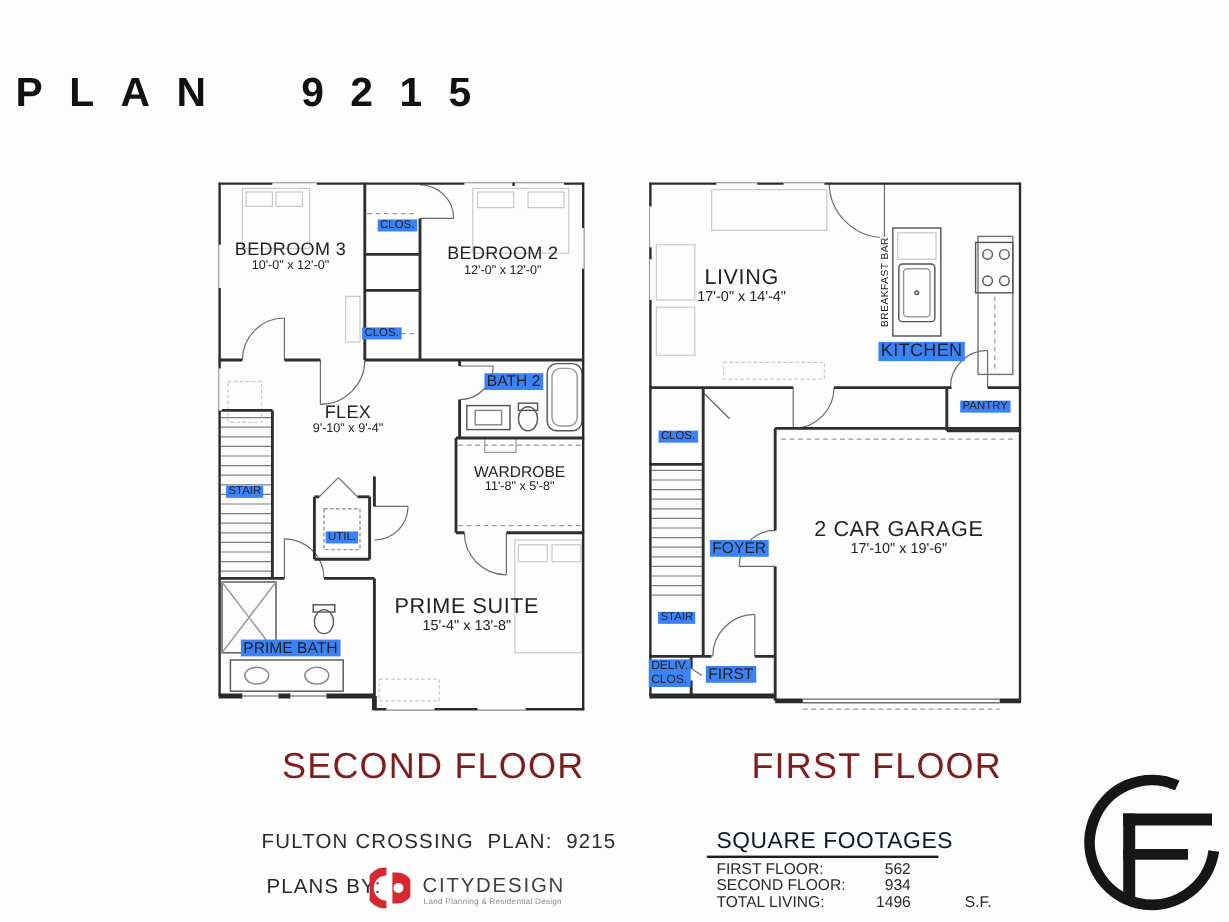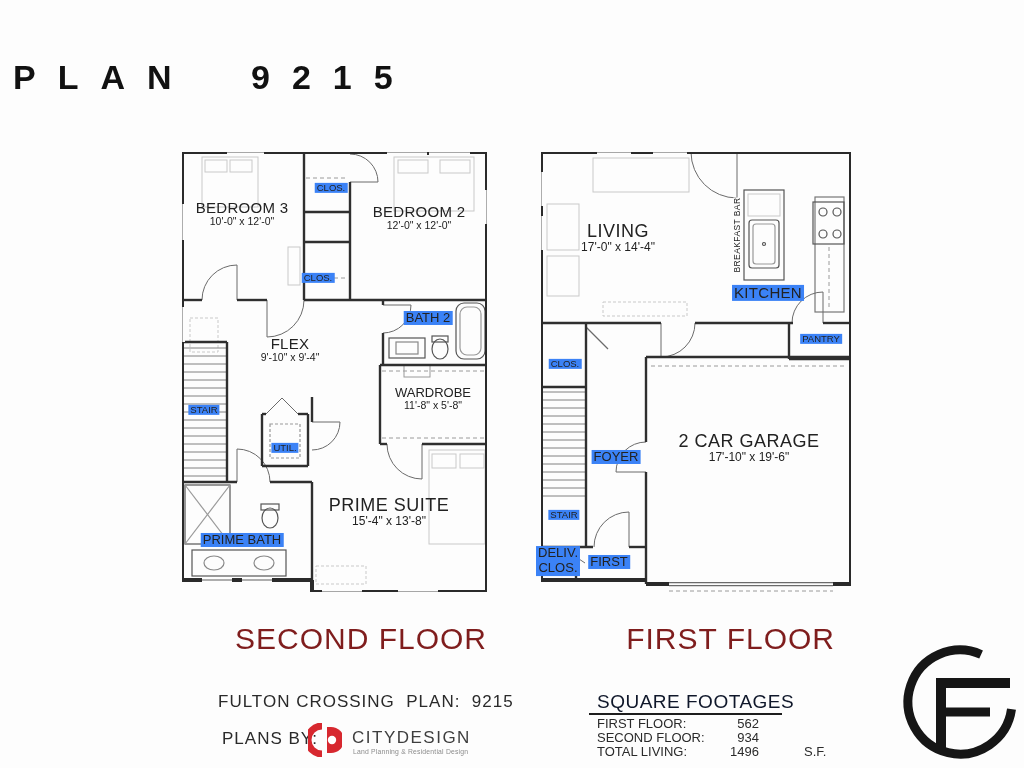--- a/index.html
+++ b/index.html
@@ -14,21 +14,21 @@
   .plan svg{position:absolute;left:0;top:0;}
   #plan2f{left:182px;top:152px;width:305px;height:440px;}
   #plan1f{left:525px;top:152px;width:310px;height:440px;margin-left:16px;}
   
   .rlabel{position:absolute;transform:translate(-50%,-50%);text-align:center;
           white-space:nowrap;color:#222;line-height:1.08;}
   .rname-xl{font-size:18px;letter-spacing:0.5px;}
   .rname-lg{font-size:15px;letter-spacing:0.3px;}
   .rname-md{font-size:13px;}
   .rname-sm{font-size:9.5px;}
-  .rname-xs{font-size:13px;line-height:1.15;text-align:center;}
+  .rname-xs{font-size:10px;line-height:1.15;text-align:left;}
   .rdims-lg{font-size:12px;}
   .rdims-md{font-size:10.5px;}
   .wbg{background:#3b82f6;padding:0 2px;}
   .vert{transform:translate(-50%,-50%) rotate(-90deg);font-size:8.5px;letter-spacing:0.4px;background:#fdfdfd;}
   
   .caption{position:absolute;top:622px;text-align:right;font-size:30px;
            letter-spacing:1px;color:#7f1d1d;}
   
   .projline{position:absolute;left:218px;top:692px;font-size:17px;letter-spacing:1px;
             color:#2a2a2a;white-space:pre;}

